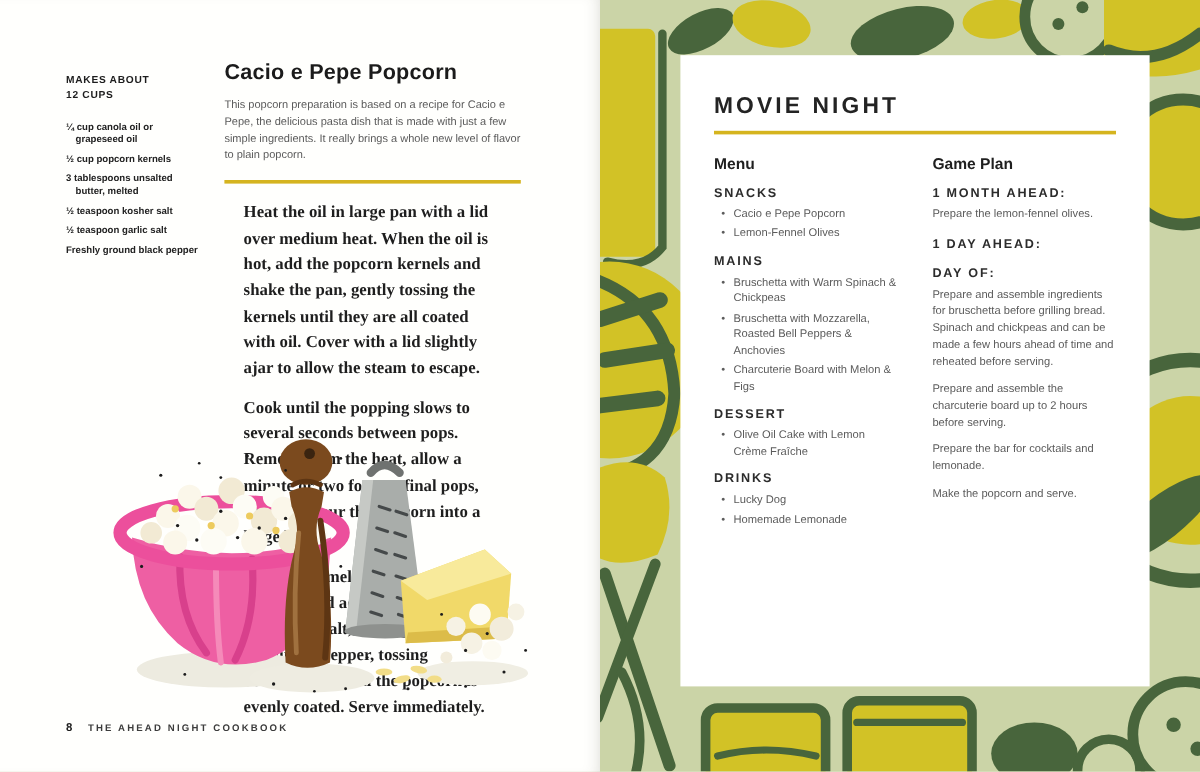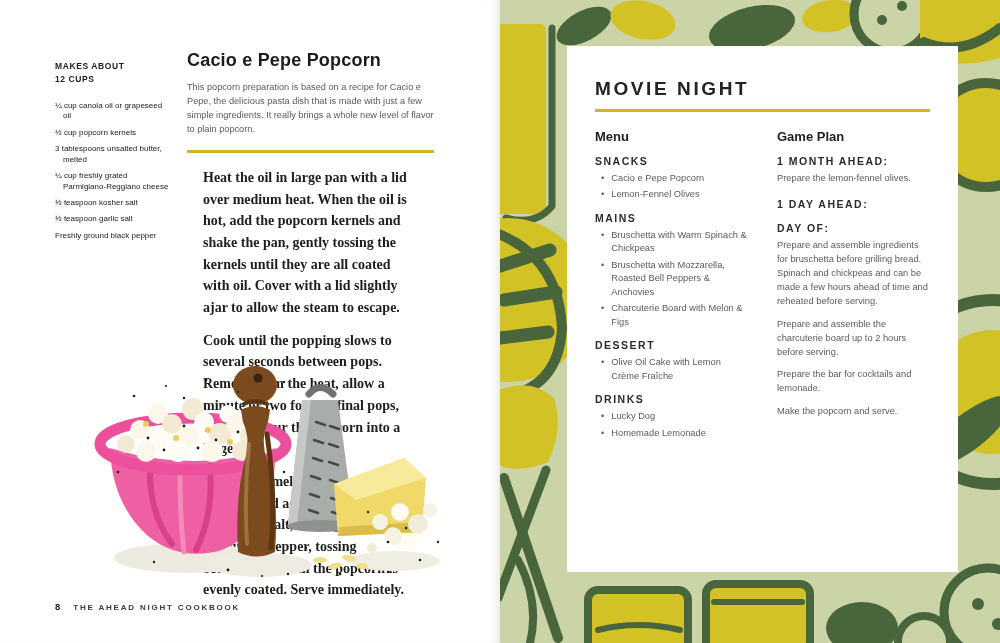--- a/index.html
+++ b/index.html
@@ -11,21 +11,21 @@
   }
   .spread { display:flex; width:1000px; height:643px;border-radius:22px; }
   .page { position:relative; width:500px; height:643px; overflow:hidden; }
 
   
   .page-left { background:#fffffd; box-shadow:inset -10px 0 14px -12px rgba(60,60,40,.25); }
 
   .sidebar { position:absolute; left:55px; top:60px; width:114px; }
   .yield { font-size:8.5px; font-weight:bold; letter-spacing:.6px; color:#1d1d1d; line-height:1.5; margin-bottom:15px; }
   .ingredients { list-style:none; margin:0; padding:0; }
-  .ingredients li { font-size:8px; font-weight:normal; color:#222; line-height:1.35; margin-bottom:5.5px; padding-left:8px; text-indent:-8px; }
+  .ingredients li { font-size:8px; font-weight:bold; color:#222; line-height:1.35; margin-bottom:5.5px; padding-left:8px; text-indent:-8px; }
 
   .recipe-col { position:absolute; left:187px; top:50px; width:247px; }
   .recipe-title { font-size:18px; font-weight:bold; color:#1b1b1b; margin:0 0 10px; letter-spacing:.2px; }
   .recipe-intro { font-size:9.2px; color:#5b5b5b; line-height:1.52; margin:0 0 13px; }
   .gold-rule { height:3px; background:#d5b41f; border:0; margin:0 0 14px; }
   .steps p { font-family:"Liberation Serif", serif; font-size:14px; font-weight:bold; color:#1e1e1e; line-height:1.55; margin:0 16px 11px; }
 
   .illustration { position:absolute; left:88px; top:352px; width:355px; height:232px; }
 
   .folio { position:absolute; left:55px; top:601px; display:flex; align-items:baseline; gap:13px; }
@@ -63,21 +63,20 @@
       <div class="yield">
 
       <div>MAKES ABOUT</div>
           <div>12 CUPS</div>
         </div>
       <ul class="ingredients">
 
       <li>¼ cup canola oil or grapeseed oil</li>
           <li>½ cup popcorn kernels</li>
           <li>3 tablespoons unsalted butter, melted</li>
-          <li>¼ cup freshly grated Parmigiano-Reggiano cheese</li>
           <li>½ teaspoon kosher salt</li>
           <li>½ teaspoon garlic salt</li>
           <li>Freshly ground black pepper</li>
         </ul>
     </aside>
 
     <div class="recipe-col">
       <h1 class="recipe-title">Cacio e Pepe Popcorn</h1>
       <p class="recipe-intro">This popcorn preparation is based on a recipe for Cacio e Pepe, the delicious pasta dish that is made with just a few simple ingredients. It really brings a whole new level of flavor to plain popcorn.</p>
       <hr class="gold-rule">

